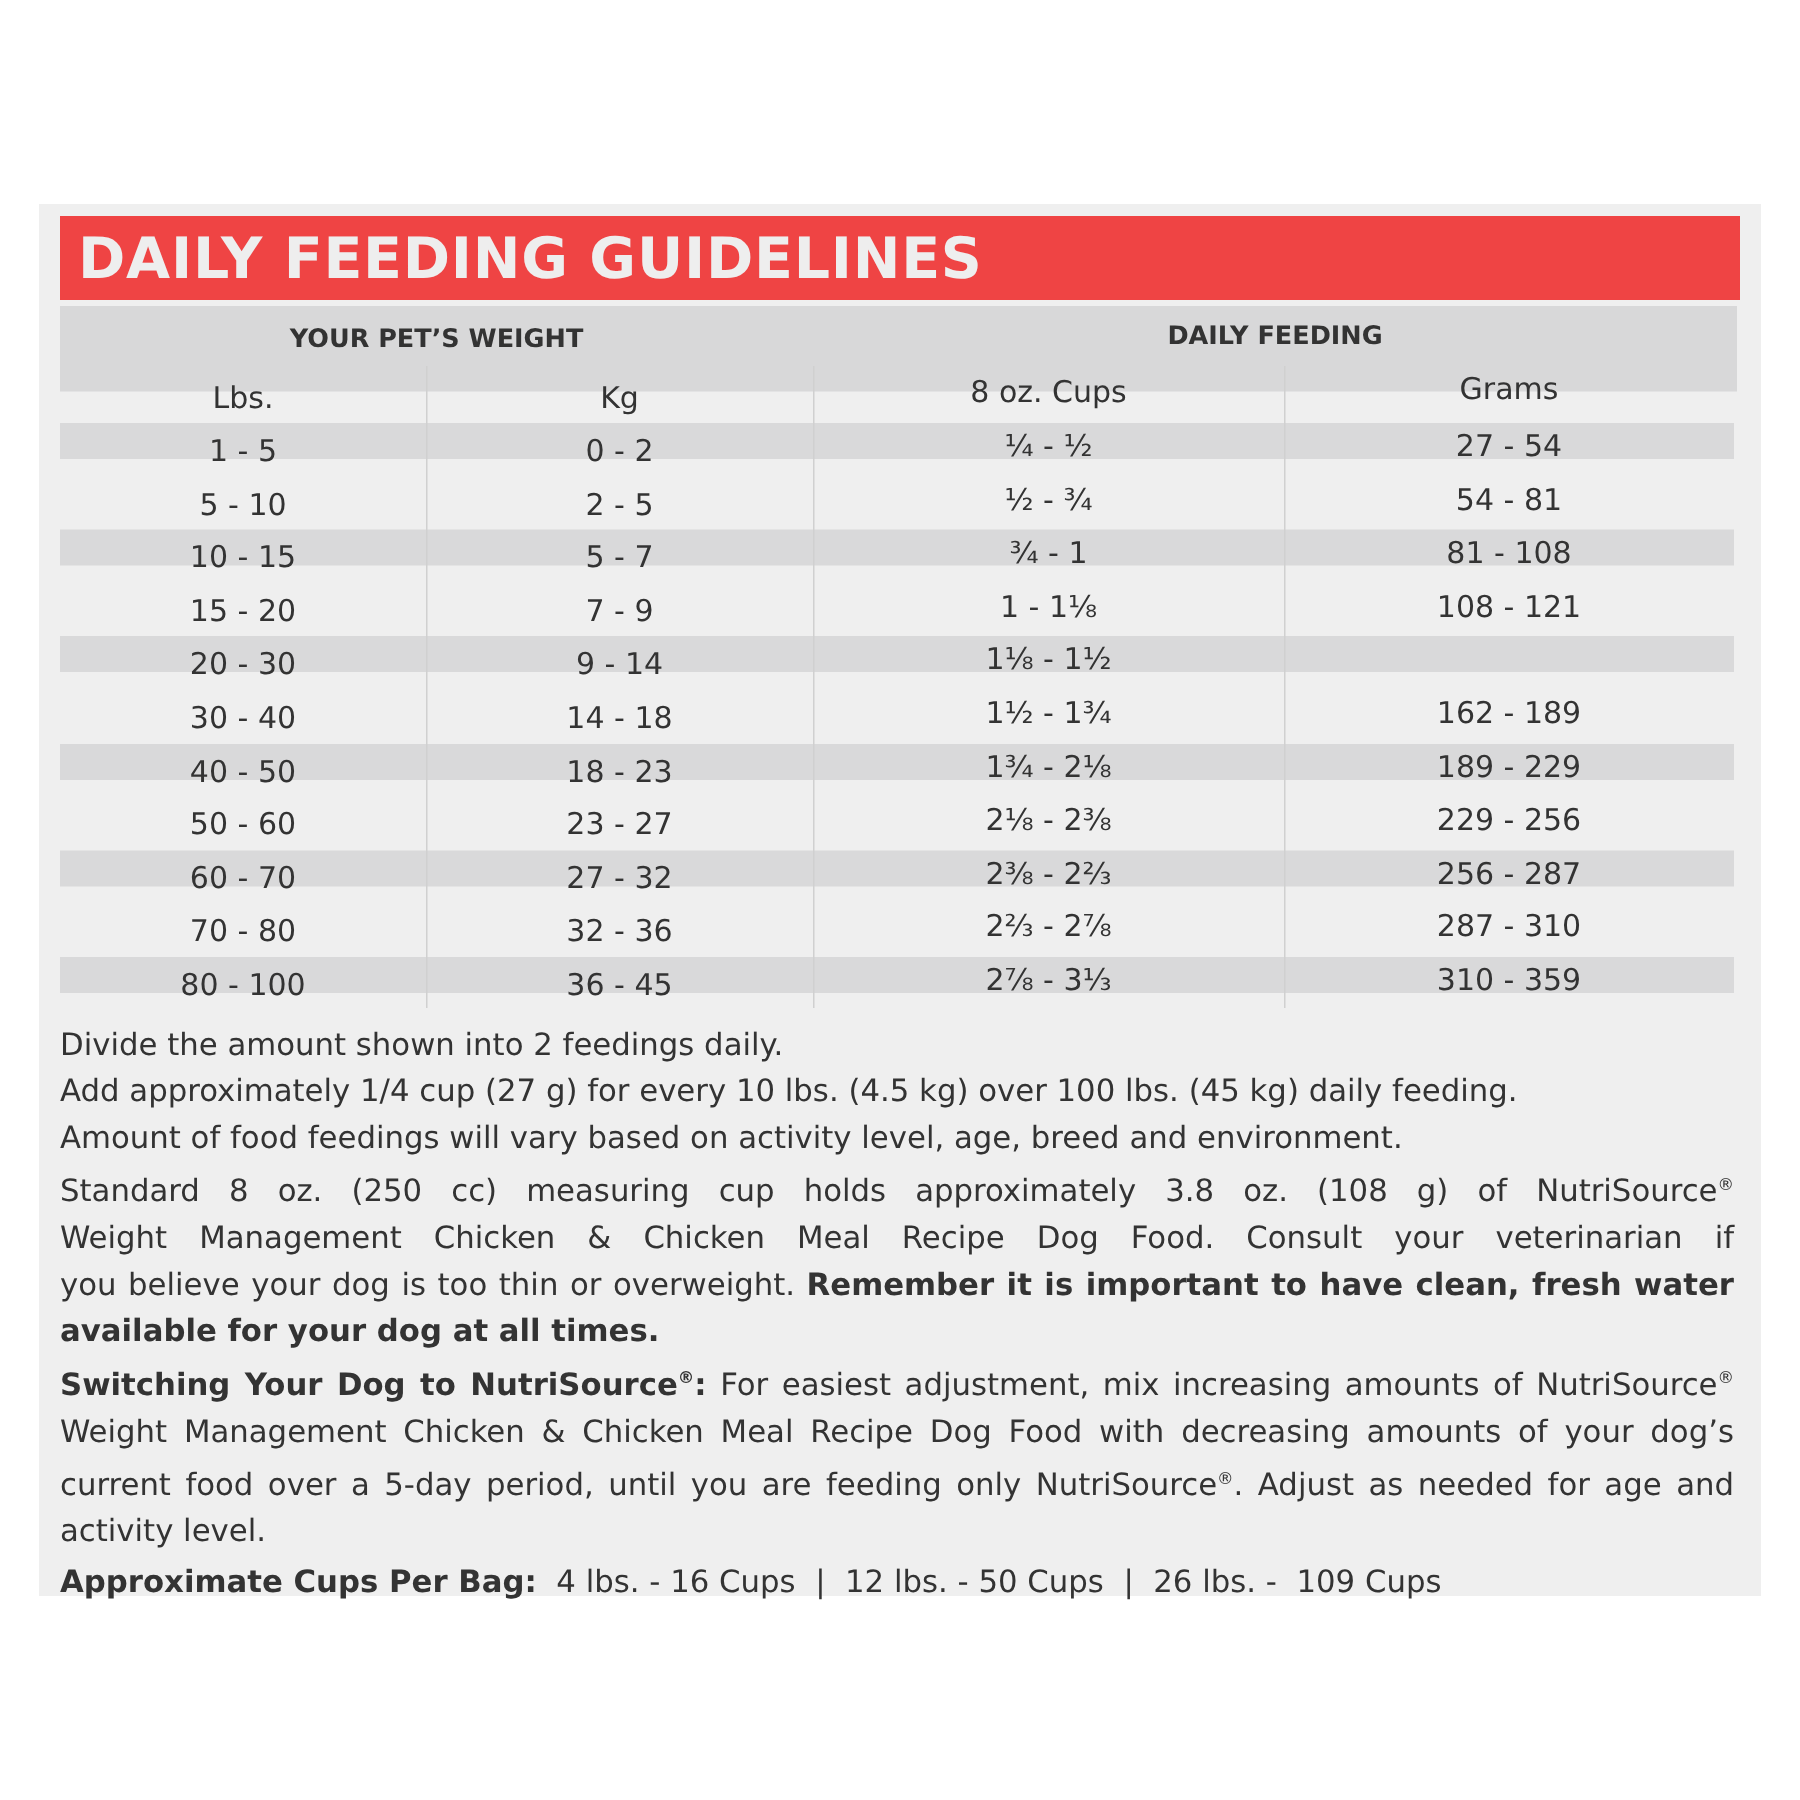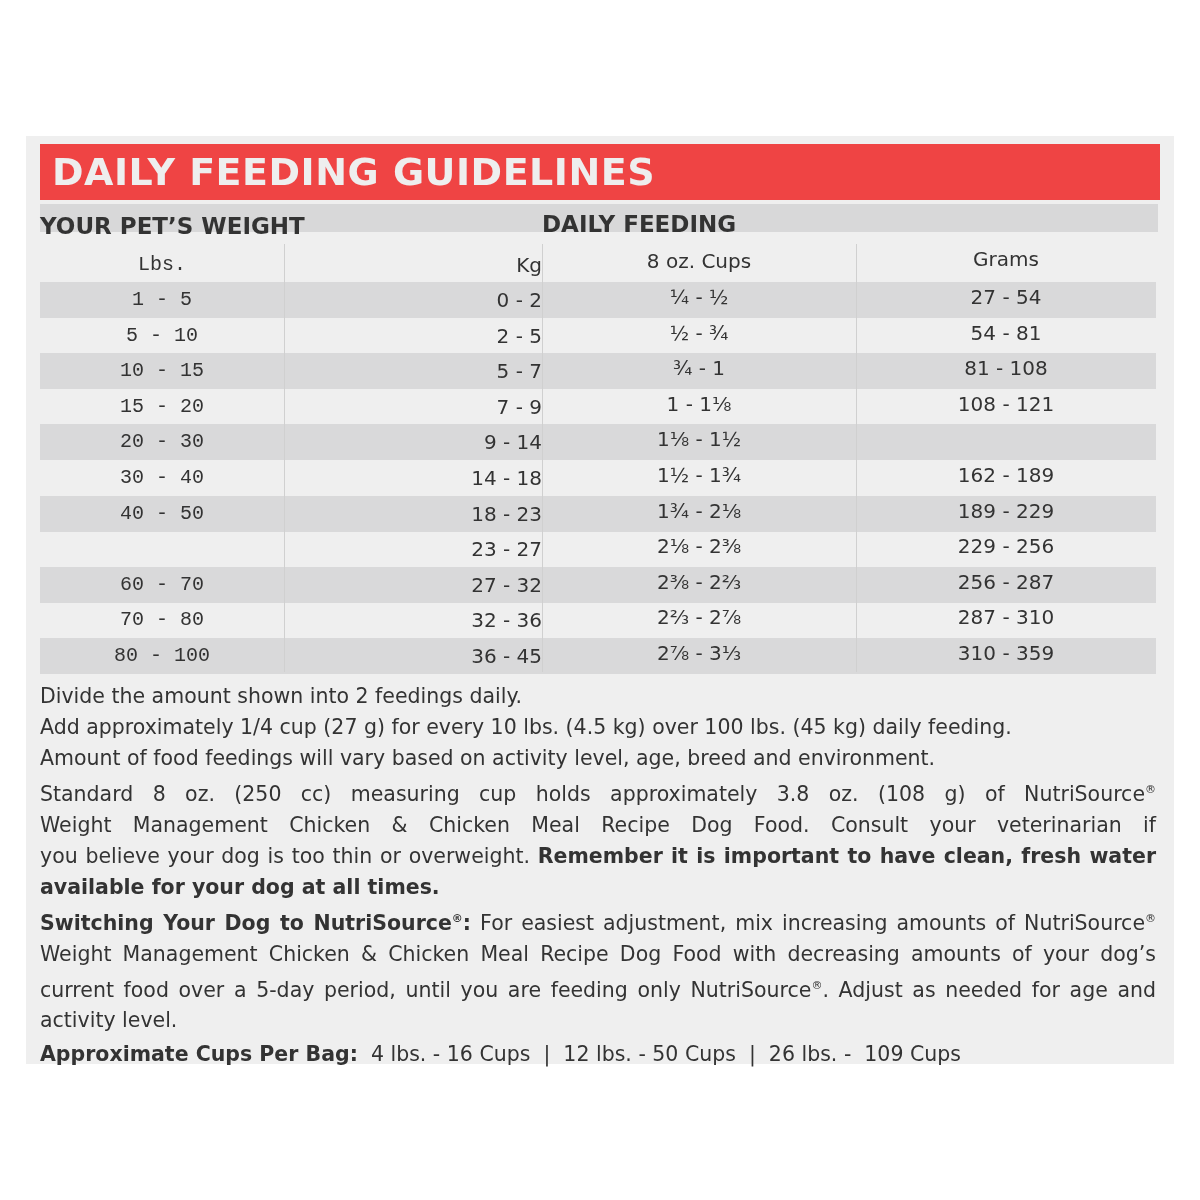--- a/index.html
+++ b/index.html
@@ -27,48 +27,49 @@
     position: absolute;
     left: 12px; top: 6px;
     font-family: "DejaVu Sans", sans-serif;
     font-weight: bold;
     font-size: 38px;
     color: #eeeeee;
     letter-spacing: 0.5px;
   }
   .group-head {
     position: absolute;
-    top: 204px; height: 28px;
+    top: 204px; height: 57px;
     background: #d8d8d9;
     font-family: "DejaVu Sans", sans-serif;
     font-weight: bold;
-    font-size: 23px;
+    font-size: 17px;
     color: #333;
+    text-align: center;
     line-height: 44px;
   }
   .col-head, .cell {
     position: absolute;
     text-align: center;
     font-family: "DejaVu Sans", sans-serif;
     font-size: 20px;
     color: #333;
   }
   .row {
     position: absolute;
-    left: 40px; width: 1116px; height: 36px;
+    left: 40px; width: 1116px; height: 24px;
   }
   .row.shade { background: #d9d9da; }
   .vline {
     position: absolute;
     width: 1px;
     background: #d0d0d0;
   }
   .cell { line-height: 36px; top: 0; }
-  .c0 { left: 0; width: 244px; font-family: Liberation Mono, monospace; }
-  .c1 { left: 244px; width: 258px; text-align: right; }
+  .c0 { left: 0; width: 244px; }
+  .c1 { left: 244px; width: 258px; }
   .c2 { left: 502px; width: 314px; }
   .c3 { left: 816px; width: 300px; }
   .notes {
     position: absolute;
     left: 40px; top: 681px;
     width: 1116px;
     font-family: "DejaVu Sans", sans-serif;
     font-size: 20.5px;
     line-height: 31px;
     color: #333;
@@ -133,20 +134,21 @@
       <div class="cell c2" style="line-height: 30px;">1½ - 1¾</div>
       <div class="cell c3" style="line-height: 30px;">162 - 189</div>
     </div>
     <div class="row shade" style="top: 495.6px;">
       <div class="cell c0">40 - 50</div>
       <div class="cell c1">18 - 23</div>
       <div class="cell c2" style="line-height: 30px;">1¾ - 2⅛</div>
       <div class="cell c3" style="line-height: 30px;">189 - 229</div>
     </div>
     <div class="row" style="top: 531.2px;">
+      <div class="cell c0">50 - 60</div>
       <div class="cell c1">23 - 27</div>
       <div class="cell c2" style="line-height: 30px;">2⅛ - 2⅜</div>
       <div class="cell c3" style="line-height: 30px;">229 - 256</div>
     </div>
     <div class="row shade" style="top: 566.8px;">
       <div class="cell c0">60 - 70</div>
       <div class="cell c1">27 - 32</div>
       <div class="cell c2" style="line-height: 30px;">2⅜ - 2⅔</div>
       <div class="cell c3" style="line-height: 30px;">256 - 287</div>
     </div>

